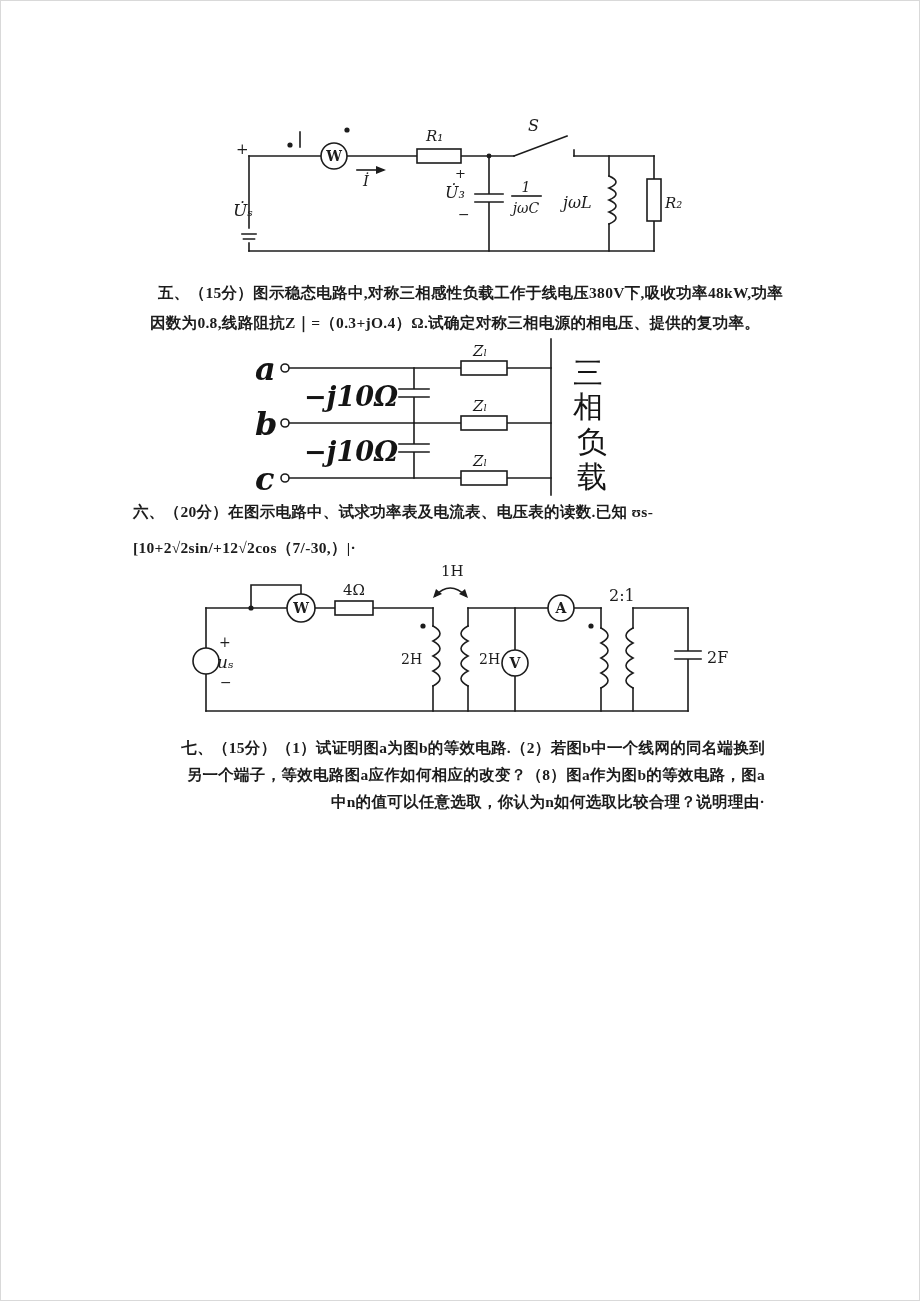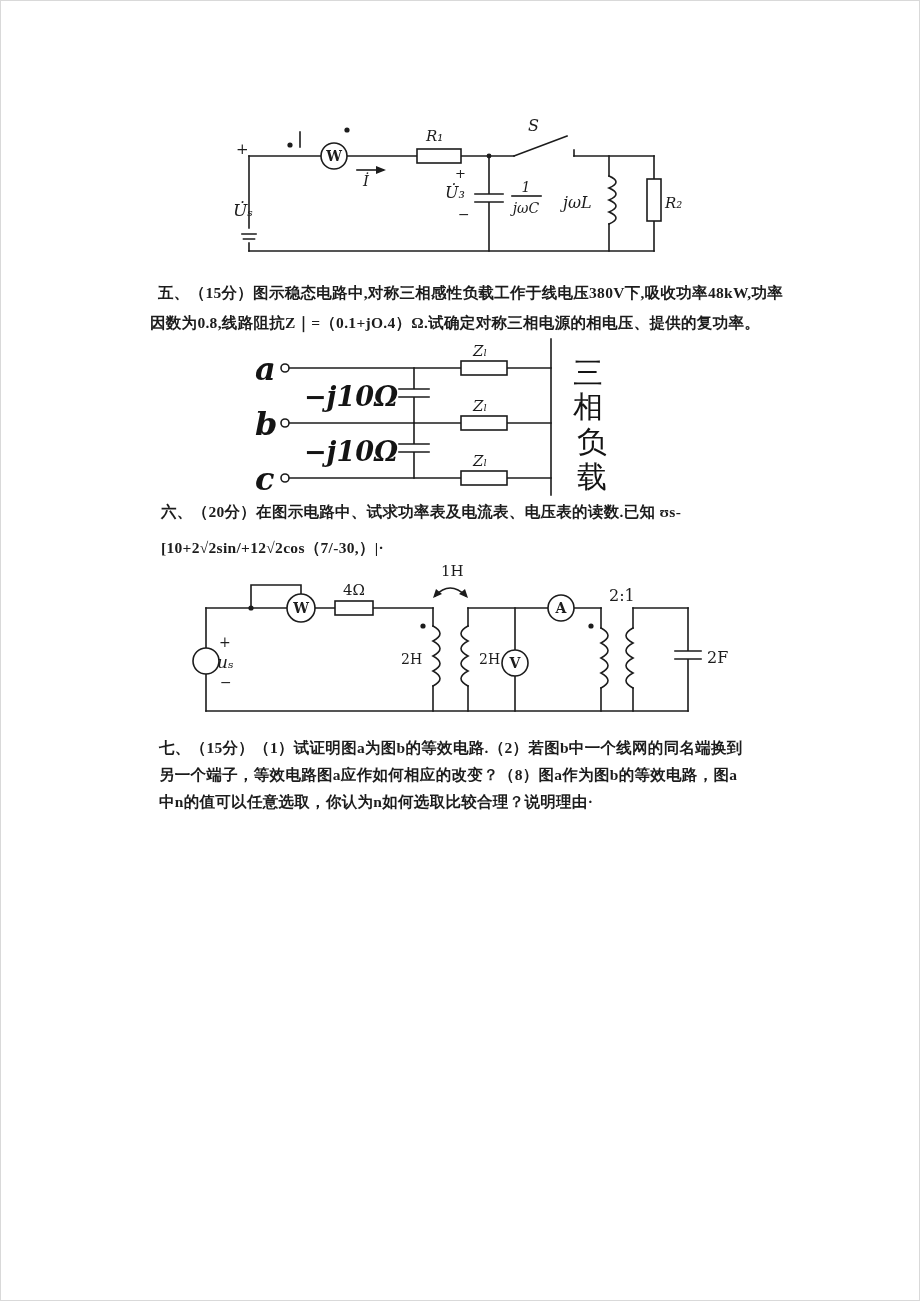--- a/index.html
+++ b/index.html
@@ -8,22 +8,22 @@
   .page {
     position:relative; width:920px; height:1301px;
     background:#ffffff; border:1px solid #d9d9d9; overflow:hidden;
   }
   .qtext {
     position:absolute; color:#1c1c1c; font-size:15.5px; font-weight:600;
     letter-spacing:0.3px; white-space:nowrap;
   }
   #q5 { left:149px; top:277px; width:630px; line-height:30px; }
   #q5 .l1 { text-indent:8px; }
-  #q6 { left:160px; top:493px; width:630px; line-height:36px; }
-  #q7 { left:158px; top:733px; width:606px; line-height:27px; text-align:left; }
+  #q6 { left:132px; top:493px; width:630px; line-height:36px; }
+  #q7 { left:158px; top:733px; width:606px; line-height:27px; text-align:right; }
   svg { position:absolute; overflow:visible; }
   #fig4 { left:228px; top:115px; }
   #fig5 { left:248px; top:336px; }
   #fig6 { left:182px; top:562px; }
   .wire { stroke:#1c1c1c; stroke-width:1.6; fill:none; stroke-linecap:square; }
   .box  { stroke:#1c1c1c; stroke-width:1.6; fill:#ffffff; }
   .dot  { fill:#1c1c1c; stroke:none; }
   .lbl  { font-family:"DejaVu Serif", serif; fill:#1c1c1c; }
   .it   { font-style:italic; }
   .bd   { font-weight:bold; }
@@ -70,21 +70,21 @@
     <text class="lbl it" x="216" y="82" font-size="16">U̇₃</text>
     <text class="lbl" x="229" y="103" font-size="14">−</text>
     <text class="lbl it" x="297" y="76" font-size="14" text-anchor="middle">1</text>
     <text class="lbl it" x="297" y="97" font-size="14" text-anchor="middle">jωC</text>
     <text class="lbl it" x="334" y="92" font-size="16">jωL</text>
     <text class="lbl it" x="436" y="92" font-size="15">R₂</text>
   </svg>
 
   <div id="q5" class="qtext cjk">
     <div class="l1">五、（15分）图示稳态电路中,对称三相感性负载工作于线电压380V下,吸收功率48kW,功率</div>
-    <div>因数为0.8,线路阻抗Z｜=（0.1+jO.4）Ω.试确定对称三相电源的相电压、提供的复功率。</div>
+    <div>因数为0.8,线路阻抗Z｜=（0.3+jO.4）Ω.试确定对称三相电源的相电压、提供的复功率。</div>
   </div>
 
   <svg id="fig5" width="420" height="162" viewBox="0 0 420 162">
     <g>
       <path class="wire" d="M40,31 H302"></path>
       <path class="wire" d="M40,86 H302"></path>
       <path class="wire" d="M40,141 H302"></path>
       <path class="wire" d="M302,2 V158"></path>
       <path class="wire" d="M165,31 V52 M150,52 H180 M150,60 H180 M165,60 V86"></path>
       <path class="wire" d="M165,86 V107 M150,107 H180 M150,115 H180 M165,115 V141"></path>

